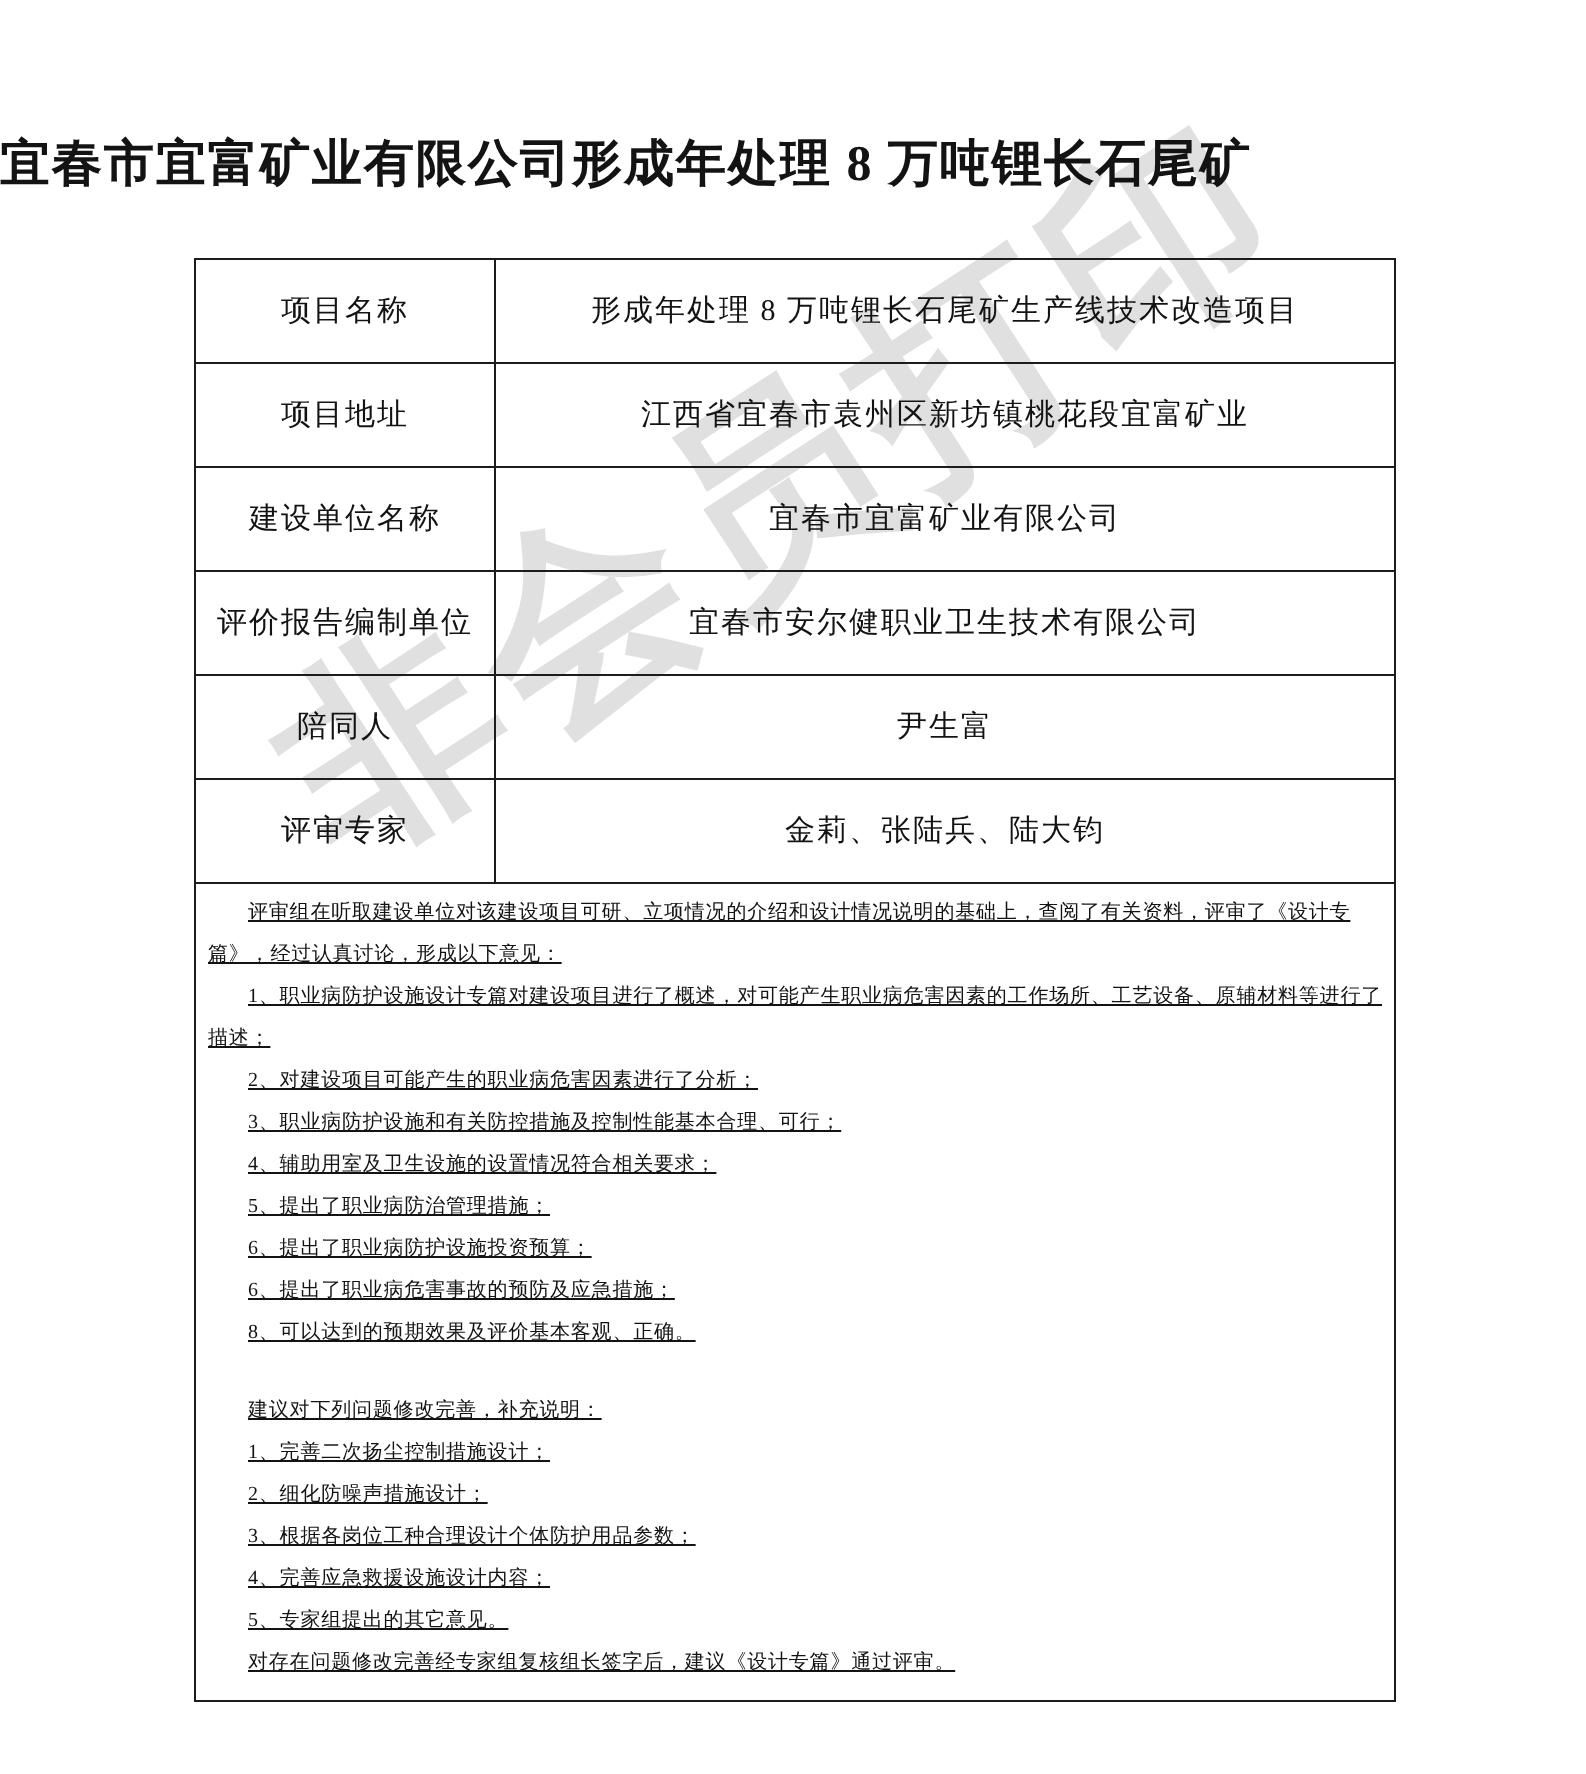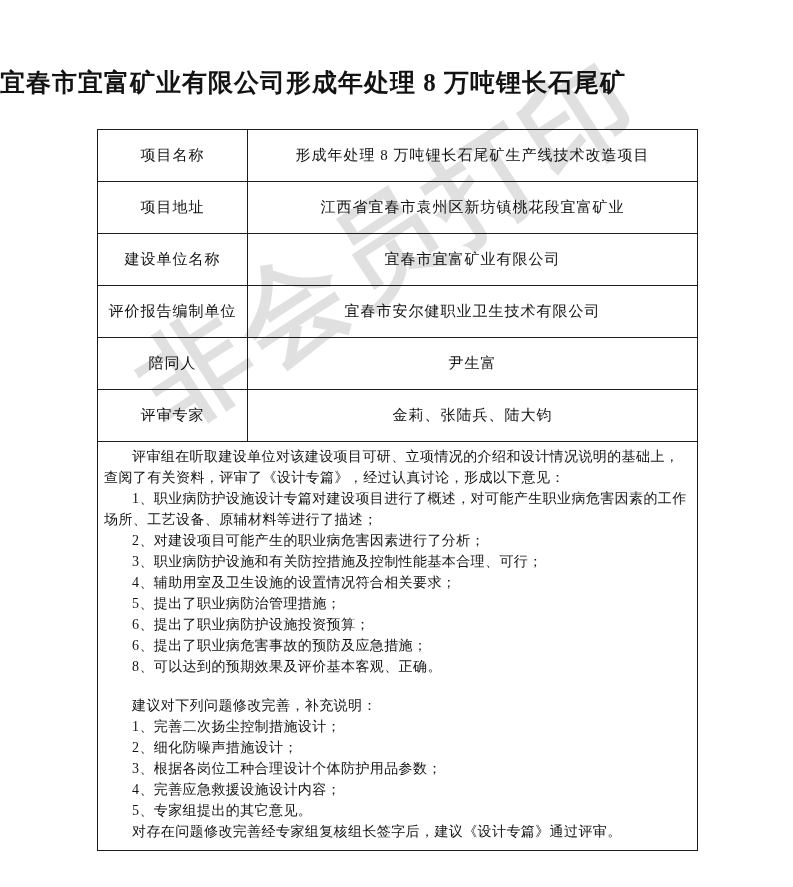--- a/index.html
+++ b/index.html
@@ -59,23 +59,24 @@
     letter-spacing: 1px;
   }
   .info-table td.opinion-cell {
     text-align: left;
     height: auto;
     padding: 4px 6px 8px 6px;
     letter-spacing: 0.4px;
   }
   .opinion-cell p {
     margin: 0;
-    font-size: 14px;
+    font-size: 10px;
     line-height: 21px;
     text-indent: 2em;
+    text-decoration: underline;
   }
   .opinion-spacer {
     height: 18px;
   }
 </style>
 </head>
 <body>
 
 <div class="watermark">非会员打印</div>
 

